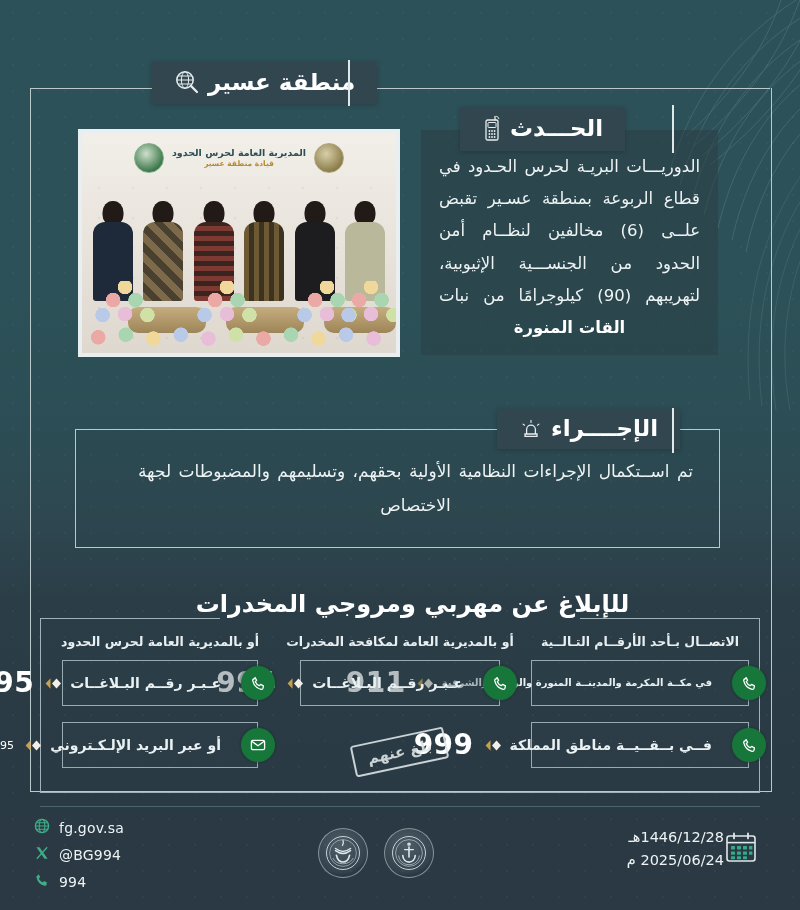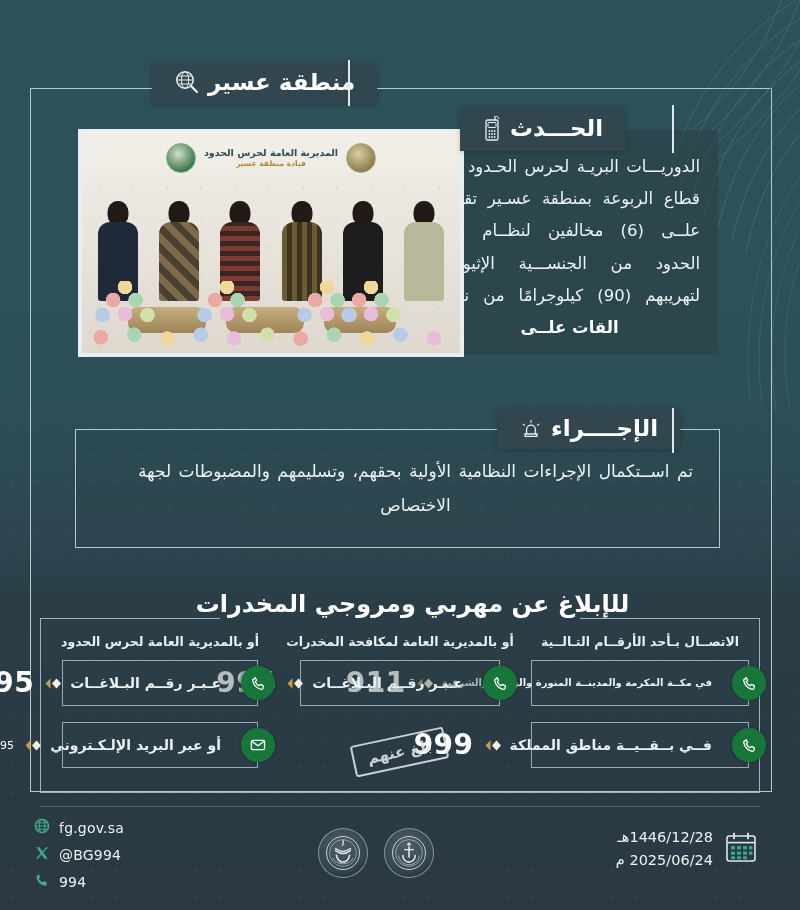--- a/index.html
+++ b/index.html
@@ -73,21 +73,21 @@
   #badge-region-tick{left:348px;top:60px;height:46px;}
 
   #badge-event{left:460px;top:107px;}
   #badge-event-tick{left:672px;top:105px;height:48px;}
 
   #badge-action{left:497px;top:409px;}
   #badge-action-tick{left:672px;top:408px;height:45px;}
 
   
   .photo-wrap{
-    position:absolute;left:78px;top:129px;width:386px;height:228px;z-index:5;
+    position:absolute;left:78px;top:129px;width:322px;height:228px;z-index:5;
     border:4px solid #e9eef0;box-sizing:border-box;background:#e6e1da;
     overflow:hidden;
   }
   .photo{
     position:absolute;inset:0;background:linear-gradient(180deg,#f2efe9 0%,#e8e3db 52%,#ded8cf 100%);
   }
   .photo-hdr{
     position:absolute;top:10px;left:0;right:0;display:flex;align-items:center;
     justify-content:center;gap:8px;direction:rtl;
   }
@@ -267,21 +267,21 @@
     position:absolute;left:318px;top:828px;z-index:6;display:flex;gap:16px;
   }
   .f-logo{
     width:48px;height:48px;border-radius:50%;
     border:1px solid rgba(220,232,236,.5);
     display:flex;align-items:center;justify-content:center;
     background:radial-gradient(circle at 45% 35%, rgba(210,226,232,.22), rgba(160,185,195,.08) 65%, transparent 72%);
   }
   .footer-date{
     position:absolute;right:42px;top:826px;z-index:6;
-    display:flex;align-items:center;gap:11px;direction:ltr;
+    display:flex;align-items:center;direction:ltr;
   }
   .date-txt{text-align:right;direction:rtl;}
   .date-line{font-size:14.5px;color:#eef3f4;line-height:1.6;white-space:nowrap;}
 </style>
 </head>
 <body>
 
 <div class="bg"></div>
 <div class="bg-dots"></div>
 <svg class="bg-swirl" viewBox="0 0 330 340" fill="none">
@@ -392,21 +392,21 @@
         <circle cx="12.6" cy="23" r="0.9" fill="#e8eef0"></circle>
       <path d="M13 6V2.5" stroke="#e8eef0" stroke-width="1.3" stroke-linecap="round"></path>
       <path d="M14.6 2.4c1.2.2 2 1 2.2 2.2" stroke="#e8eef0" stroke-width="1" stroke-linecap="round"></path>
     </svg>
   </span>
 </div>
 <div class="badge-tick" id="badge-event-tick"></div>
 
 <div class="event-box">
   <div class="event-text">
-    <span>الدوريـــات البريـة لحرس الحـدود في قطاع الربوعة بمنطقة عسـير تقبض علــى (6) مخالفين لنظــام أمن الحدود من الجنســـية الإثيوبية، لتهريبهم (90) كيلوجرامًا من نبات </span><b>القات علــى</b>
+    <span>الدوريـــات البريـة لحرس الحـدود في قطاع الربوعة بمنطقة عسـير تقبض علــى (6) مخالفين لنظــام أمن الحدود من الجنســـية الإثيوبية، لتهريبهم (90) كيلوجرامًا من نبات </span><b>القات المنورة</b>
   </div>
 </div>
 
 <div class="badge" id="badge-action">
   <span class="b-txt">الإجــــراء</span>
   <span class="b-ico">
     <svg width="24" height="24" viewBox="0 0 24 24" fill="none">
       <path d="M6 18h12v2.4H6z" stroke="#e8eef0" stroke-width="1.3"></path>
       <path d="M7.6 18v-4.4a4.4 4.4 0 0 1 8.8 0V18" stroke="#e8eef0" stroke-width="1.3"></path>
       <path d="M12 6.4V4.2M5.6 9.2 4 8.1M18.4 9.2 20 8.1" stroke="#e8eef0" stroke-width="1.1" stroke-linecap="round"></path>

